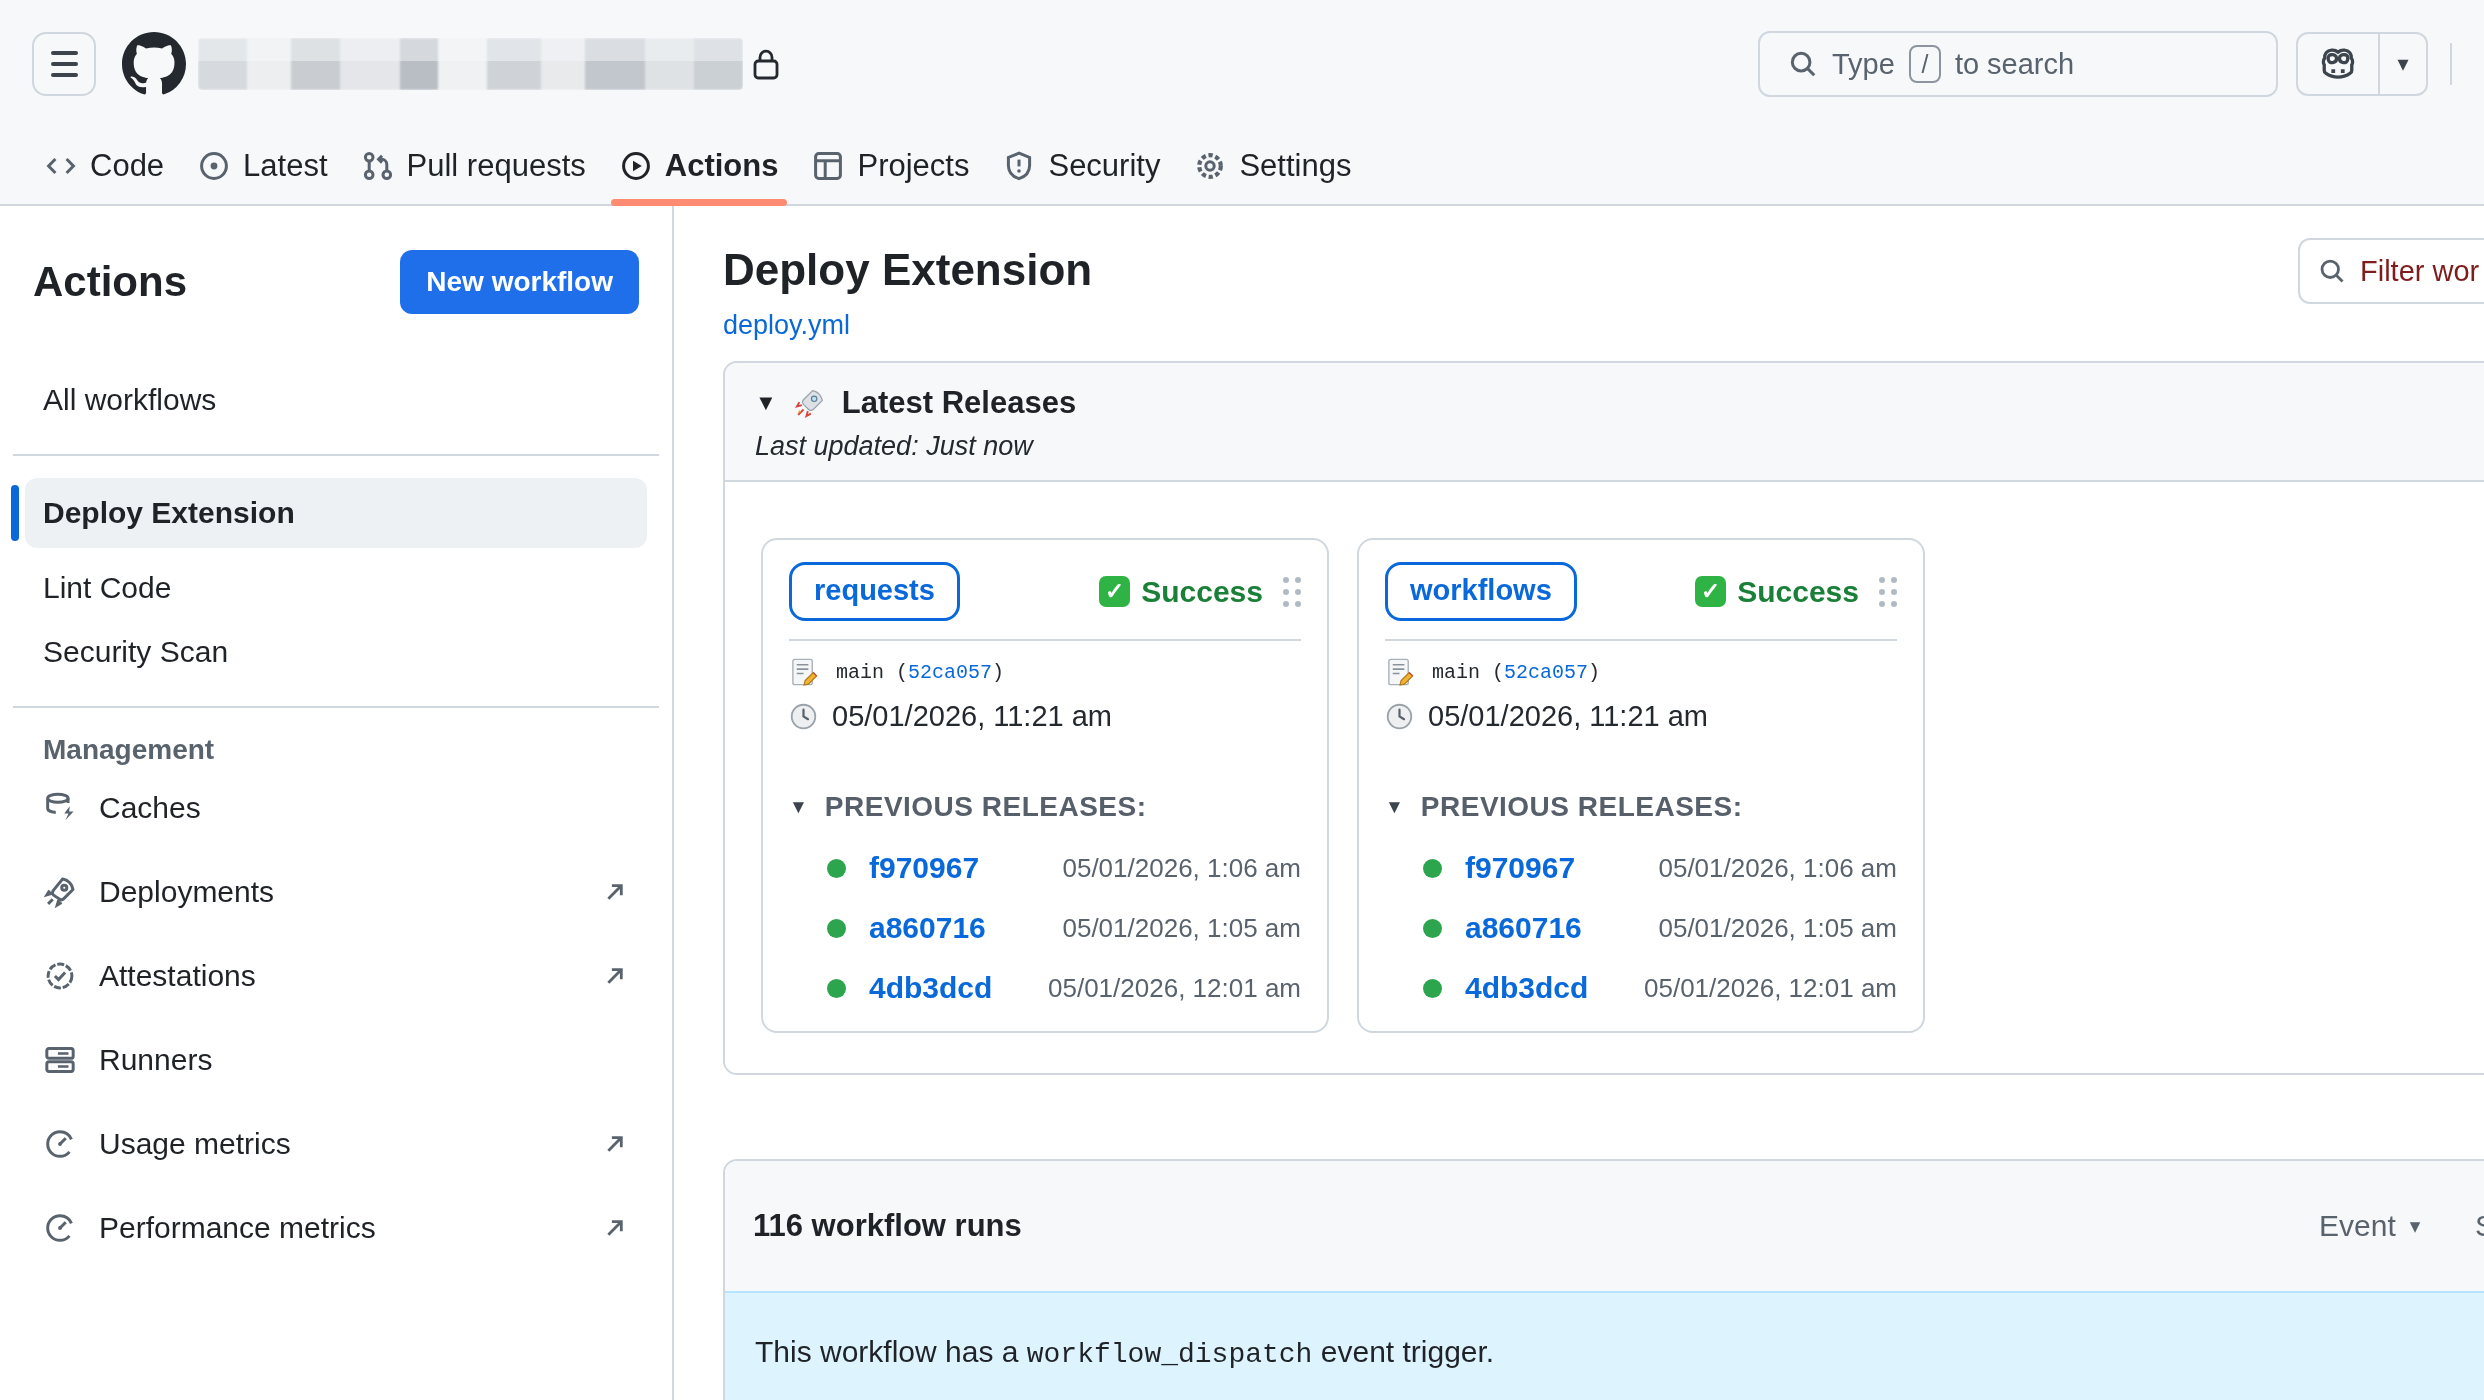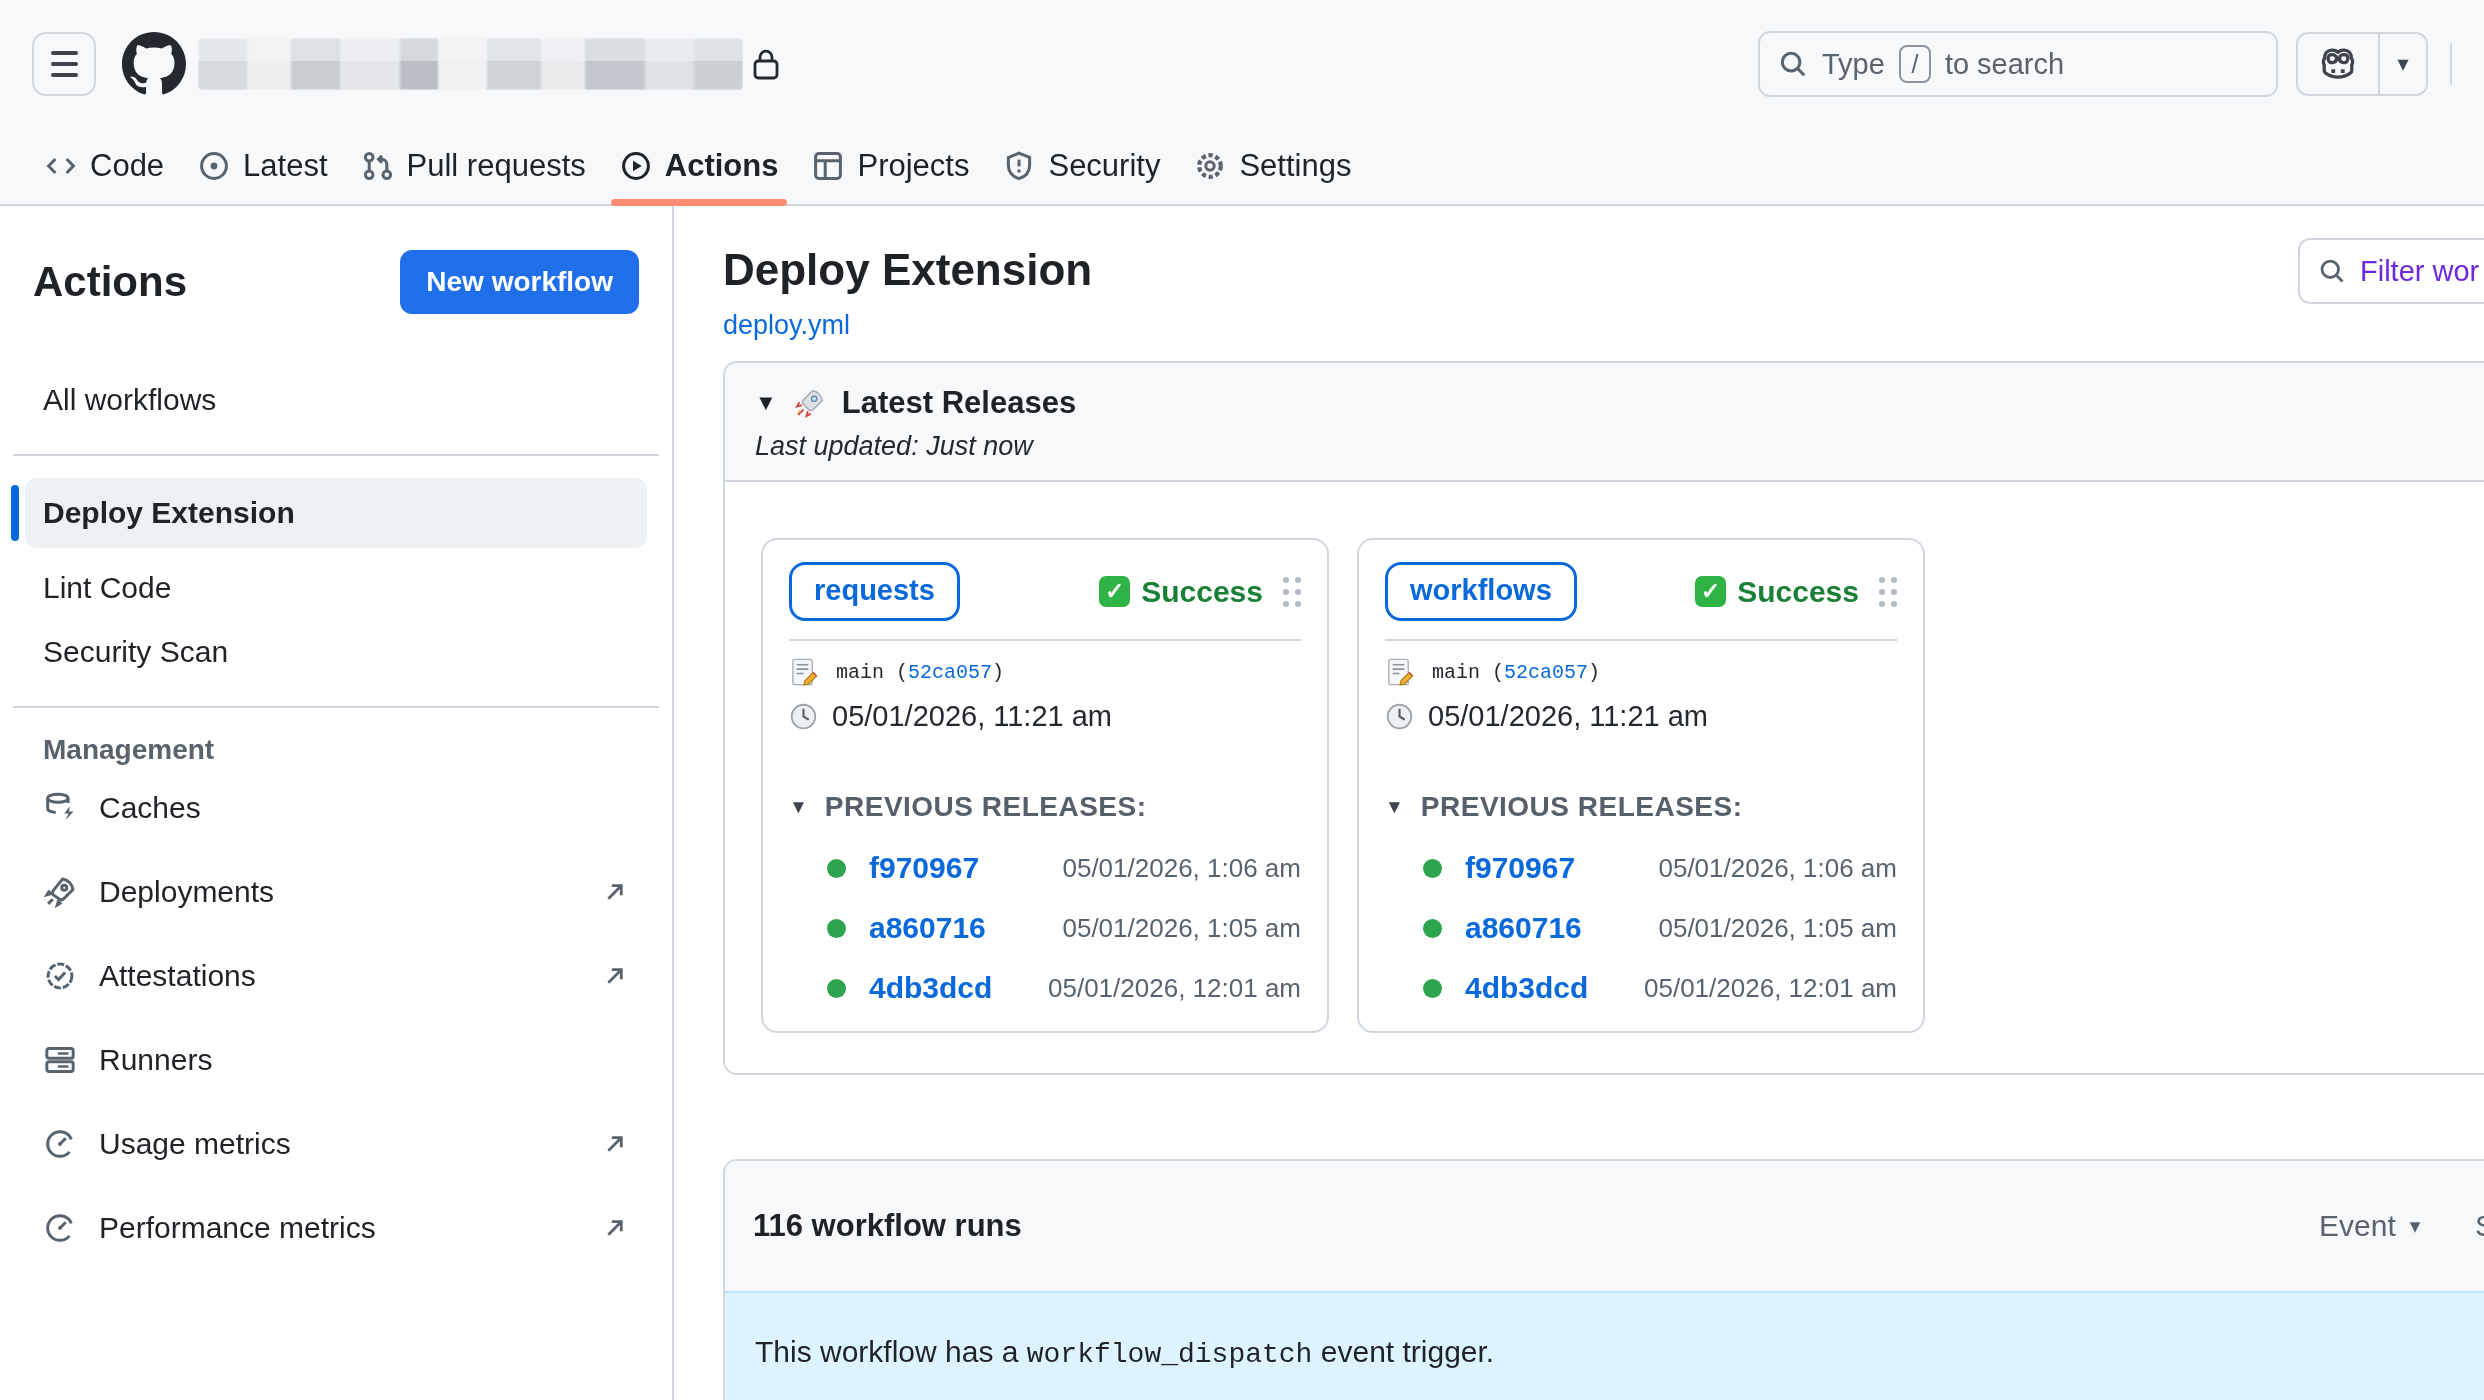--- a/index.html
+++ b/index.html
@@ -20,21 +20,21 @@
     background:
       linear-gradient(90deg,#d6d9dd 0 9%, #eceef0 9% 17%, #c9cdd2 17% 26%, #e4e6e9 26% 37%,
         #b9bec5 37% 44%, #eff1f3 44% 53%, #cfd3d8 53% 63%, #e8eaec 63% 71%,
         #c2c7cd 71% 82%, #dfe2e5 82% 91%, #cbd0d5 91% 100%);
     background-size:100% 100%;
     -webkit-mask-image:linear-gradient(180deg,rgba(0,0,0,.55) 0 45%, rgba(0,0,0,1) 45% 100%);
     filter:blur(1.2px); }
   .lock { margin-left:10px; color:#24292f; }
   .spacer { flex:1; }
   .search-global { width:520px; height:66px; border:2px solid #d0d7de; border-radius:12px;
-    display:flex; align-items:center; gap:14px; padding:0 18px; color:#59636e; background:#f6f8fa; cursor:text; }
+    display:flex; align-items:center; gap:14px; padding:0 28px; color:#59636e; background:#f6f8fa; cursor:text; }
   .search-global .txt { font-size:29px; }
   .slash-key { width:32px; height:38px; border:2px solid #8c959f; border-radius:8px;
     display:flex; align-items:center; justify-content:center; font-size:25px; color:#59636e; }
   .copilot { margin-left:18px; height:64px; border:2px solid #d0d7de; border-radius:12px;
     display:flex; align-items:stretch; background:#f6f8fa; cursor:pointer; }
   .copilot .half { display:flex; align-items:center; justify-content:center; color:#3c444d; }
   .copilot .half.icon { width:80px; }
   .copilot .half.caret { width:48px; border-left:2px solid #d0d7de; font-size:22px; color:#3c444d; }
   .hdr-divider { width:2px; height:42px; background:#d0d7de; margin-left:22px; }
 
@@ -73,21 +73,21 @@
   .mgmt-item .ext { margin-left:auto; color:#59636e; }
 
   
   .main { position:absolute; left:676px; top:206px; right:0; bottom:0; background:#fff;
     padding:38px 0 0 47px; }
   .h1 { font-size:44px; font-weight:600; color:#1f2328; line-height:52px; }
   .file-link { margin-top:14px; font-size:27px; color:#0969da; cursor:pointer; width:max-content; }
   .filter-box { position:absolute; left:1622px; top:32px; width:430px; height:66px;
     border:2px solid #d0d7de; border-radius:12px; background:#fff; display:flex;
     align-items:center; gap:14px; padding:0 18px; cursor:text; }
-  .filter-box .ph { font-size:29px; color:#6d28d9; white-space:nowrap; }
+  .filter-box .ph { font-size:29px; color:#7f1d1d; white-space:nowrap; }
 
   .panel { margin-top:20px; width:1814px; border:2px solid #d0d7de; border-radius:14px; }
   .panel-head { background:#f6f8fa; border-bottom:2px solid #d0d7de;
     border-radius:12px 12px 0 0; padding:22px 30px 18px; }
   .panel-head .l1 { display:flex; align-items:center; gap:16px; cursor:pointer; width:max-content; }
   .tri { font-size:22px; color:#1f2328; }
   .panel-title { font-size:31px; font-weight:bold; color:#1f2328; }
   .panel-sub { margin-top:10px; font-size:27px; font-style:italic; color:#24292f; }
   .panel-body { background:#fff; border-radius:0 0 12px 12px; padding:56px 36px 40px; display:flex; gap:28px; }
 

